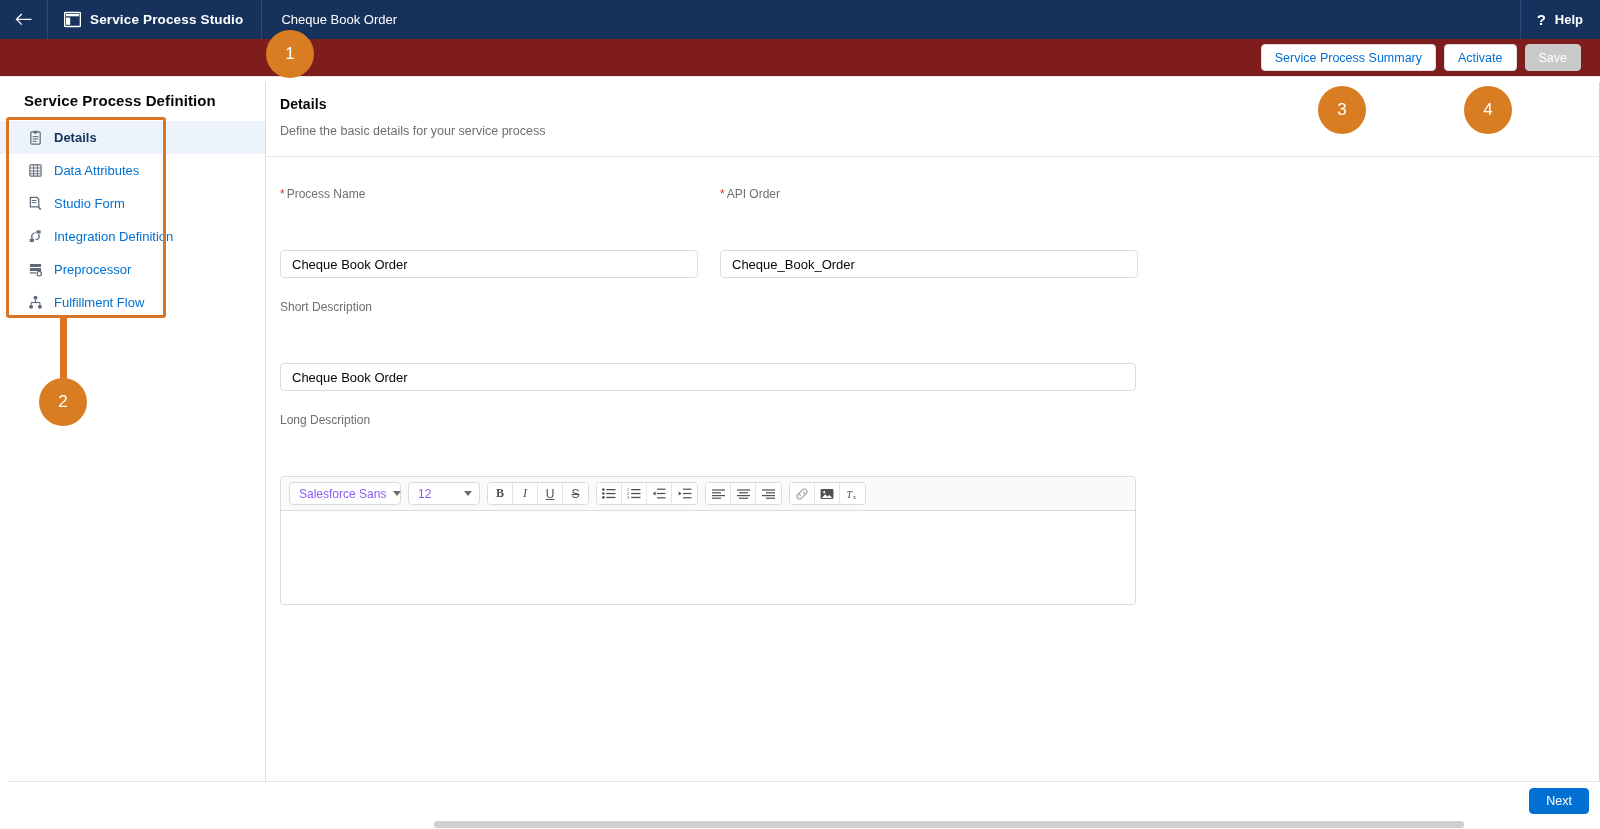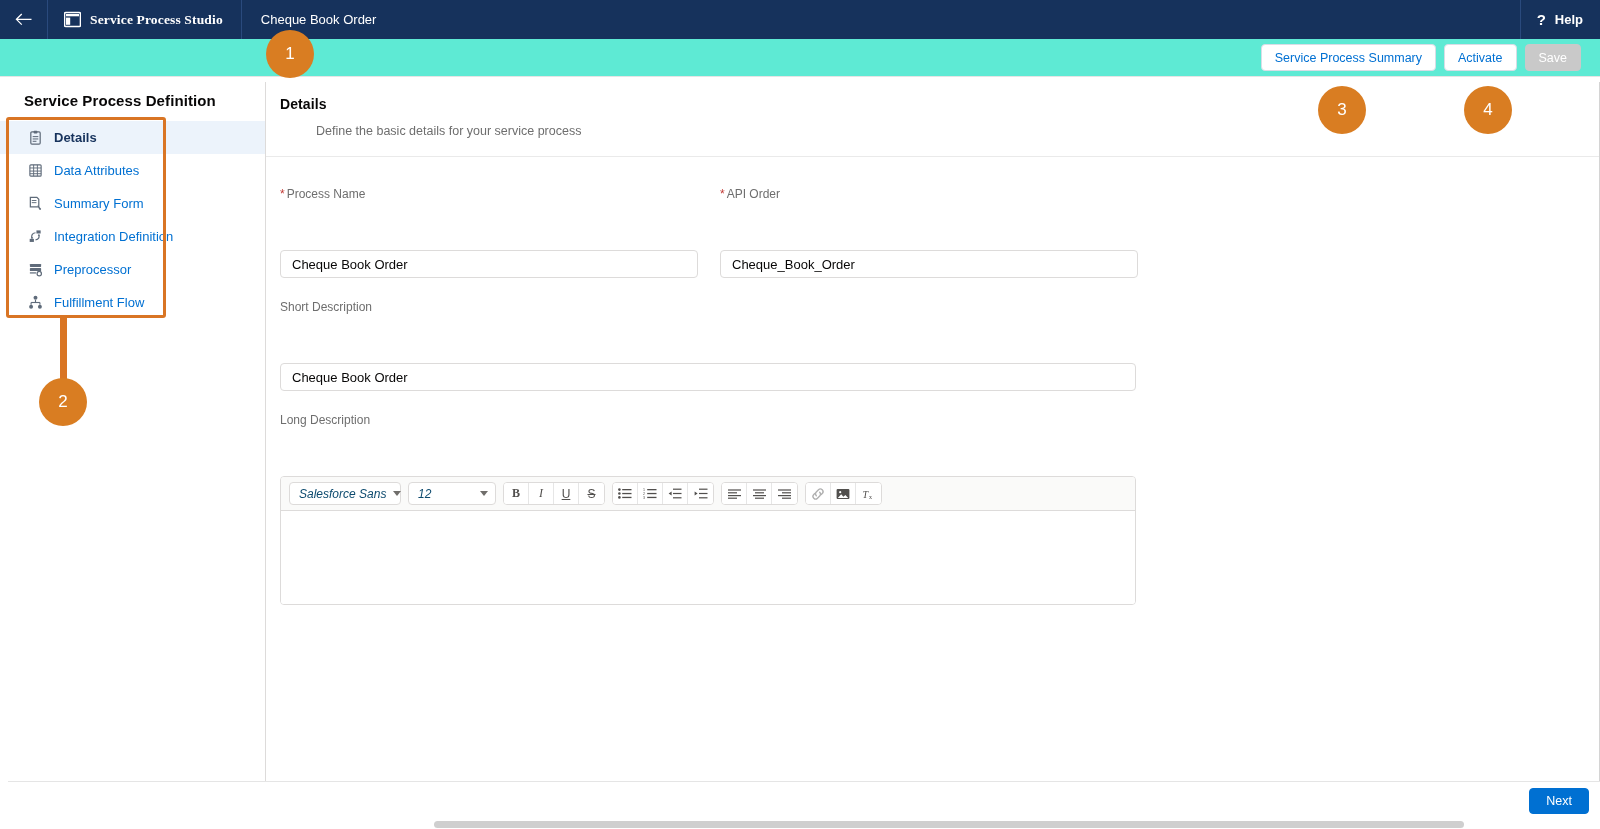--- a/index.html
+++ b/index.html
@@ -26,21 +26,20 @@
     width: 48px; height: 39px;
     display: flex; align-items: center; justify-content: center;
     border-right: 1px solid #2a4a7d;
     cursor: pointer;
   }
   .topbar-back svg { display: block; }
   .topbar-brand {
     height: 39px; display: flex; align-items: center; gap: 9px;
     padding: 0 18px 0 16px;
     border-right: 1px solid #2a4a7d;
-    font-family: Liberation Serif, serif;
   }
   .brand-icon { width: 17px; height: 17px; display: block; }
   .brand-text {
     color: #ffffff; font-size: 13.5px; font-weight: bold;
     letter-spacing: .15px; white-space: nowrap;
   }
   .topbar-record {
     color: #ffffff; font-size: 13px; padding-left: 19px; white-space: nowrap;
   }
   .topbar-spacer { flex: 1 1 auto; }
@@ -50,21 +49,21 @@
     border-left: 1px solid #2a4a7d;
     cursor: pointer;
   }
   .help-q { color: #ffffff; font-size: 15px; font-weight: bold; line-height: 1; }
   .help-label { color: #ffffff; font-size: 13px; font-weight: bold; }
 
   
   .actionbar {
     position: absolute; left: 0; top: 39px;
     width: 1600px; height: 38px;
-    background: #5eead4;
+    background: #7f1d1d;
     border-bottom: 1px solid #e5e5e5;
     display: flex; align-items: center; justify-content: flex-end;
     padding-right: 19px; gap: 8px;
   }
   .btn {
     height: 27px;
     border: 1px solid #d8dde6;
     border-radius: 4px;
     background: #ffffff;
     color: #0070d2;
@@ -127,21 +126,21 @@
   }
   .main-head {
     padding: 14px 0 0 14px;
     border-bottom: 1px solid #eaeaea;
     padding-bottom: 18px;
   }
   .main-title {
     font-size: 14px; font-weight: bold; color: #080707; letter-spacing: .1px;
   }
   .main-sub {
-    font-size: 12.5px; color: #6e6e6e; margin-top: 12px; margin-left: 36px;
+    font-size: 12.5px; color: #6e6e6e; margin-top: 12px;
   }
   .form {
     padding: 30px 0 0 14px;
   }
   .row { display: flex; gap: 22px; }
   .field { display: flex; flex-direction: column; gap: 44px; }
   .field-w1 { width: 418px; }
   .field-w2 { width: 856px; }
   .field-label {
     font-size: 12px; color: #6e6e6e; margin-bottom: 5px; white-space: nowrap;
@@ -175,30 +174,29 @@
     border-bottom: 1px solid #dddbda;
     display: flex; align-items: center;
     padding: 0 8px; gap: 0;
   }
   .tb-select {
     height: 23px;
     border: 1px solid #dddbda;
     border-radius: 4px;
     background: #ffffff;
     font-size: 12px;
-    color: #0c4a6e;
+    color: #8b5cf6;
     display: flex; align-items: center; justify-content: space-between;
     padding: 0 7px 0 9px;
     cursor: pointer;
     margin-right: 7px;
     white-space: nowrap;
-    font-style: italic;
   }
   .tb-select.font { width: 112px; }
-  .tb-select.size { width: 88px; text-align: center; }
+  .tb-select.size { width: 72px; text-align: center; }
   .caret {
     width: 0; height: 0;
     border-left: 4.5px solid transparent;
     border-right: 4.5px solid transparent;
     border-top: 5.5px solid #706e6b;
     margin-left: 7px;
   }
   .tb-group {
     display: flex; align-items: center;
     border: 1px solid #dddbda;
@@ -350,21 +348,21 @@
 
         <li class="nav-item">
           <span>
             <svg class="nav-icon" viewBox="0 0 16 16">
               <path d="M2.5 1.5 h7 l2 2 v8 h-9 z" fill="none" stroke="#5f6b7a" stroke-width="1.3"></path>
               <rect x="4" y="4.3" width="5" height="1" fill="#5f6b7a"></rect>
               <rect x="4" y="6.6" width="5" height="1" fill="#5f6b7a"></rect>
               <path d="M10 9.5 l4 4 l-0.6 1.4 l-1.5 -0.5 z" fill="#5f6b7a"></path>
             </svg>
           </span>
-          <span>Summary Form</span>
+          <span>Studio Form</span>
         </li>
 
         <li class="nav-item">
           <span>
             <svg class="nav-icon" viewBox="0 0 16 16">
               <rect x="9" y="1.5" width="4.5" height="3.3" fill="#5f6b7a"></rect>
               <rect x="1.8" y="10.5" width="4.5" height="3.3" fill="#5f6b7a"></rect>
               <path d="M8 4 C4 4.5 3.5 7 4.2 10" fill="none" stroke="#5f6b7a" stroke-width="1.3"></path>
               <path d="M8 11.5 C11.5 11 12.3 9 11.6 6" fill="none" stroke="#5f6b7a" stroke-width="1.3"></path>
               <path d="M3.1 8.8 l1.2 2 l1.2 -2 z" fill="#5f6b7a"></path>

